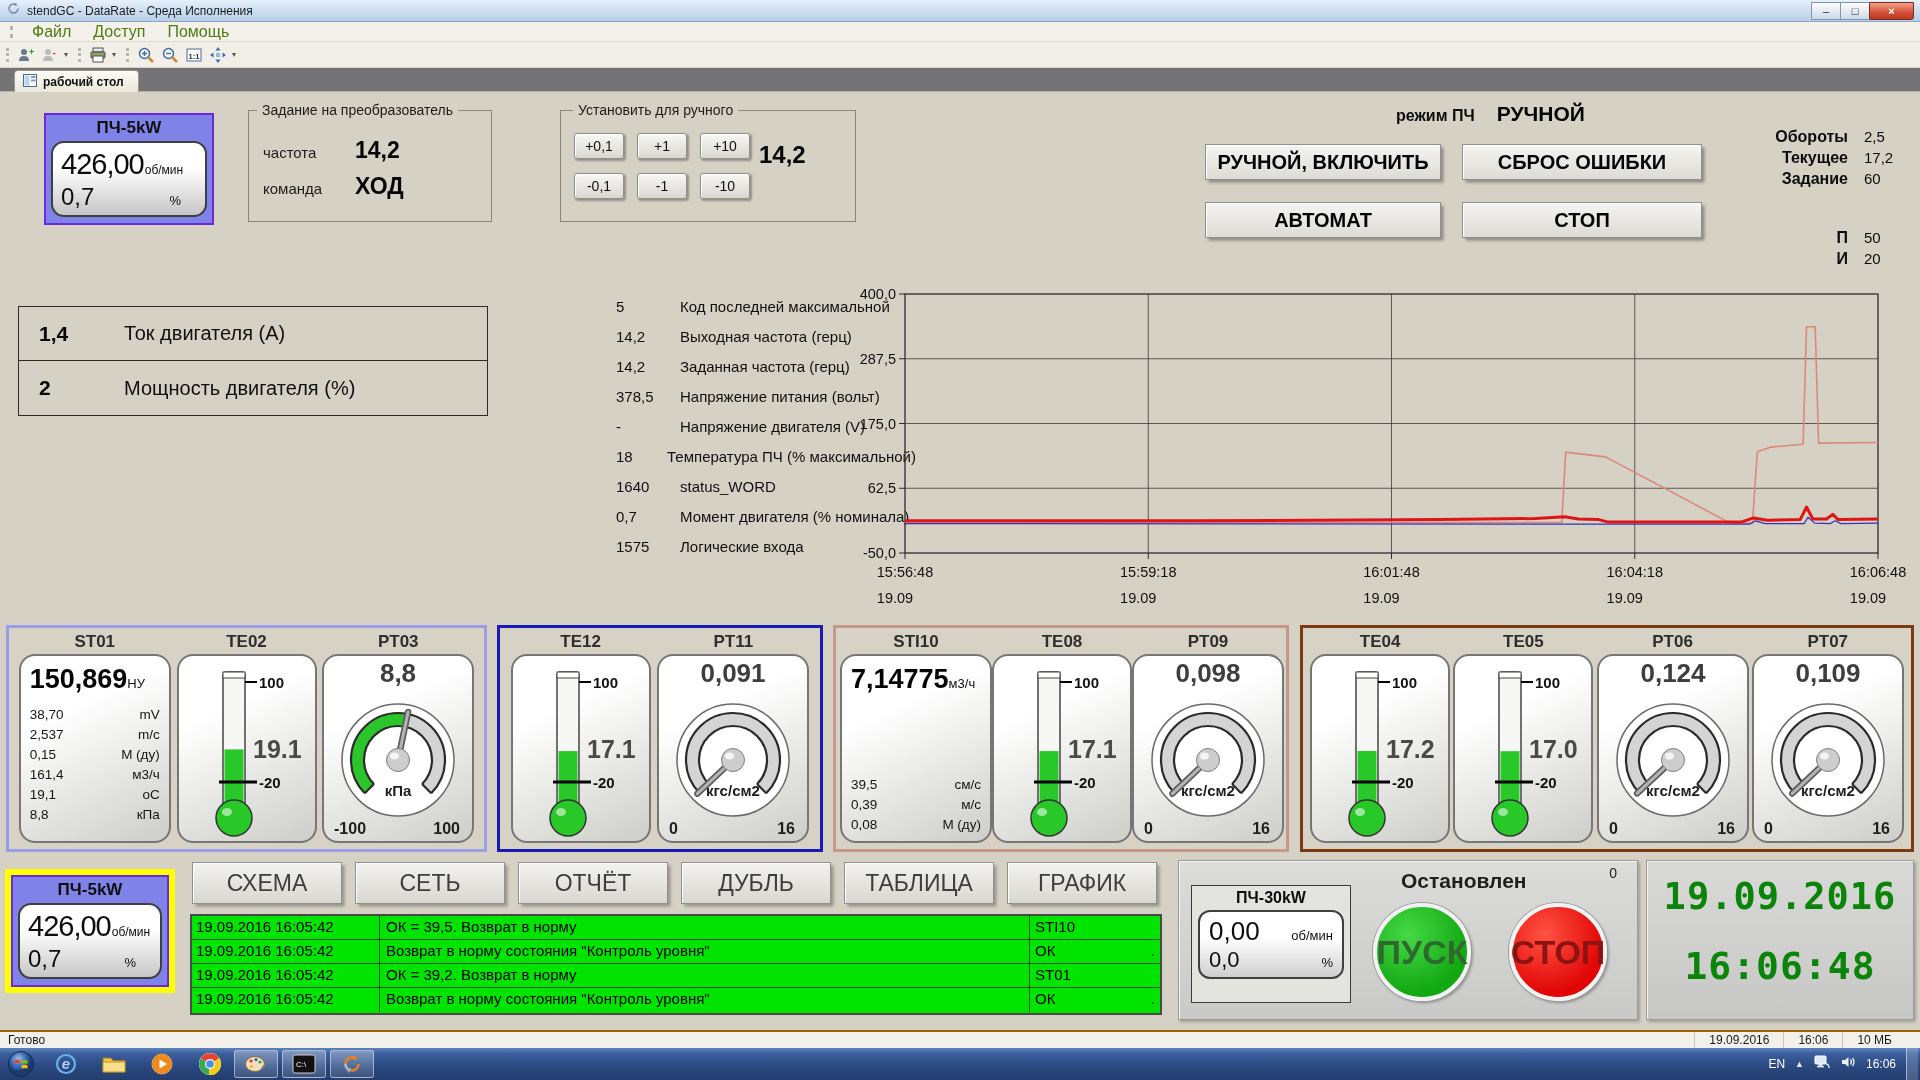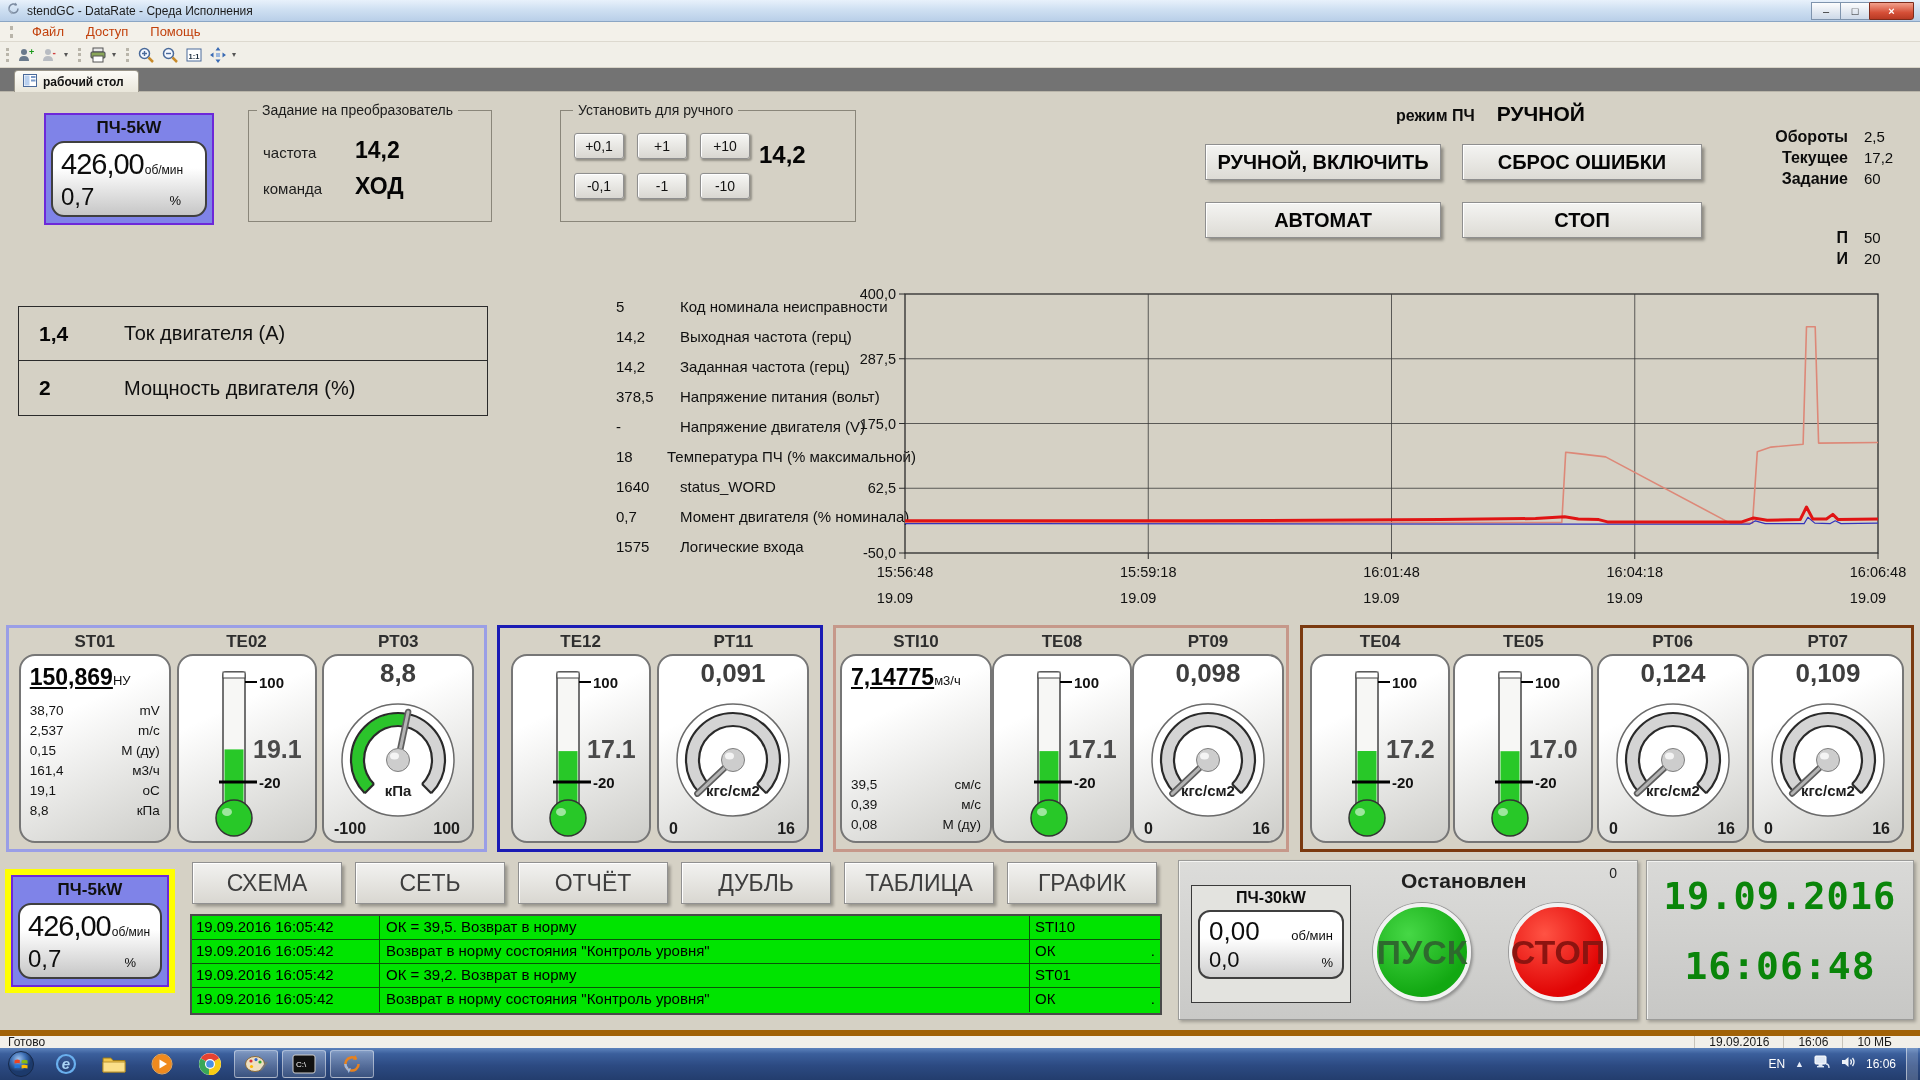--- a/index.html
+++ b/index.html
@@ -12,21 +12,21 @@
     background:linear-gradient(180deg,#e8f1fb 0%,#cfe0f2 45%,#b9cfe8 100%);
     border-bottom:1px solid #8ba6c4; display:flex; align-items:center; padding:0 6px; }
   .tb-title { font-size:12px; color:#1c1c1c; margin-left:6px; }
   .win-btns { margin-left:auto; display:flex; height:18px; }
   .win-btn { width:29px; height:18px; display:flex; align-items:center; justify-content:center;
     font-size:11px; color:#222; background:linear-gradient(#fdfdfd,#cdd9e8); border:1px solid #7f94ad; border-right:none; }
   .win-btn.close { width:45px; background:linear-gradient(#f2a08c,#d54f37 60%,#b83a24); color:#fff; border:1px solid #7d2b1c; border-radius:0 0 3px 0; font-weight:bold; }
   #menubar { position:absolute; left:0; top:22px; width:1920px; height:20px; background:#f3f1ea;
     border-bottom:1px solid #ddd9cf; display:flex; align-items:center; gap:4px; padding-left:10px; }
   #menubar::before { content:""; border-left:3px dotted #b9b5aa; height:12px; margin-right:6px; }
-  .menu-item { font-size:13px; color:#c2410c; padding:2px 9px; cursor:default; }
+  .menu-item { font-size:16px; color:#4d7c0f; padding:2px 9px; cursor:default; }
   #toolbar { position:absolute; left:0; top:42px; width:1920px; height:26px; background:#f1efe8;
     border-bottom:1px solid #d8d4c8; display:flex; align-items:center; padding-left:6px; }
   .tb-group { display:flex; align-items:center; margin-right:10px; }
   .tb-group::before { content:""; border-left:3px dotted #b9b5aa; height:14px; margin-right:5px; }
   .tb-btn { width:24px; height:22px; background:transparent; border:1px solid transparent; display:flex; align-items:center; justify-content:center; }
   .tb-ovf { font-size:8px; color:#555; margin-left:2px; }
   #tabstrip { position:absolute; left:0; top:68px; width:1920px; height:24px; background:#737373; border-bottom:1px solid #b9b5aa; }
   #tab-worktable { position:absolute; left:14px; top:2px; height:22px; padding:0 14px 0 8px;
     background:linear-gradient(#fcfbf7,#e9e6da); border:1px solid #9a968a; border-bottom:none;
     border-radius:4px 4px 0 0; display:flex; align-items:center; gap:6px; font-size:12px; font-weight:bold; color:#111; }
@@ -89,21 +89,21 @@
 
   #chart { position:absolute; left:830px; top:190px; width:1090px; height:330px; }
 
   
   .gauge-panel { position:absolute; top:533px; height:227px; border:3px solid; background:#d6d2c6; display:flex; justify-content:space-evenly; padding:4px 4px 6px; }
   .gauge-item { display:flex; flex-direction:column; align-items:center; }
   .gauge-title { height:22px; font-size:17px; font-weight:bold; color:#2e2e2e; }
   .gauge-card { flex:1; background:linear-gradient(155deg,#ffffff 30%,#cdcdc9 100%); border:2px solid #767676; border-radius:16px; overflow:hidden; }
   .data-card { width:152px; padding:8px 9px 6px; display:flex; flex-direction:column; }
   .gc-bigrow { display:flex; align-items:baseline; }
-  .gc-big { font-size:23px; font-weight:bold; color:#050505;text-decoration:underline; }
+  .gc-big { font-size:27px; font-weight:bold; color:#050505; }
   .gc-bigunit { font-size:13px; color:#101010; margin-left:0; }
   .gc-gap { flex:1; }
   .gc-rows { margin-top:10px; }
   .gc-row { display:flex; justify-content:space-between; font-size:13.5px; color:#141414; line-height:20px; }
 
   
   #drive5b-wrap { position:absolute; left:5px; top:777px; width:170px; background:#ffff00; padding:6px; }
   .nav-btn { position:absolute; top:770px; width:150px; height:42px; font-size:23px; color:#3e3e3e;
     background:linear-gradient(#f2f2f0,#d9d7d1); border:1px solid #909090;
     box-shadow:inset 1px 1px 0 #fff, 2.5px 2.5px 3px rgba(0,0,0,.3); }
@@ -132,21 +132,21 @@
   #btn-stop30 { left:330px; background:radial-gradient(circle at 35% 30%, #ff5344, #e10505 70%); color:#8c1410; }
 
   #clock-panel { position:absolute; left:1646px; top:768px; width:268px; height:160px;
     background:linear-gradient(#d9d9d7,#c7c7c5); border:1px solid #9b9b99; box-shadow:inset 1px 1px 0 #f2f2f0, 2px 2px 3px rgba(0,0,0,.25); }
   .seg { font-family:"DejaVu Sans Mono", monospace; font-weight:bold; color:#0a850a; text-align:center; letter-spacing:1px; }
   #clock-date { font-size:37px; margin-top:14px; }
   #clock-time { font-size:38px; margin-top:26px; }
 
   
   #statusbar { position:absolute; left:0; top:1030px; width:1920px; height:18px; background:#f2f0ea;
-    border-top:6px solid #a16207; display:flex; align-items:center; font-size:12px; color:#1a1a1a; }
+    border-top:2px solid #a16207; display:flex; align-items:center; font-size:12px; color:#1a1a1a; }
   #sb-ready { padding-left:8px; }
   .sb-right { margin-left:auto; display:flex; align-items:center; height:100%; }
   .sb-cell { padding:0 14px; border-left:1px solid #c8c4ba; height:100%; display:flex; align-items:center; }
   .sb-grip { width:14px; height:100%; }
   #taskbar { position:absolute; left:0; top:1048px; width:1920px; height:32px;
     background:linear-gradient(180deg,#5d83bc 0%,#3b5f9c 18%,#2c4a82 55%,#233d6d 100%); display:flex; align-items:center; padding-left:4px; }
   .tb-start { width:34px; height:30px; display:flex; align-items:center; justify-content:center; }
   .tb-icon { width:40px; height:28px; margin-left:8px; display:flex; align-items:center; justify-content:center; }
   .tb-app { width:44px; height:28px; margin-left:4px; display:flex; align-items:center; justify-content:center;
     background:linear-gradient(rgba(255,255,255,.32),rgba(255,255,255,.10)); border:1px solid rgba(255,255,255,.45); border-radius:3px; }
@@ -338,21 +338,21 @@
         </div>
         <div class="motor-row">
           <span class="motor-val">2</span>
           <span class="motor-label">Мощность двигателя (%)</span>
         </div>
       </div>
 
     <div id="params">
         <div class="param-row">
           <span class="param-val">5</span>
-          <span class="param-label">Код номинала неисправности</span>
+          <span class="param-label">Код последней максимальной</span>
         </div>
         <div class="param-row">
           <span class="param-val">14,2</span>
           <span class="param-label">Выходная частота (герц)</span>
         </div>
         <div class="param-row">
           <span class="param-val">14,2</span>
           <span class="param-label">Заданная частота (герц)</span>
         </div>
         <div class="param-row">

